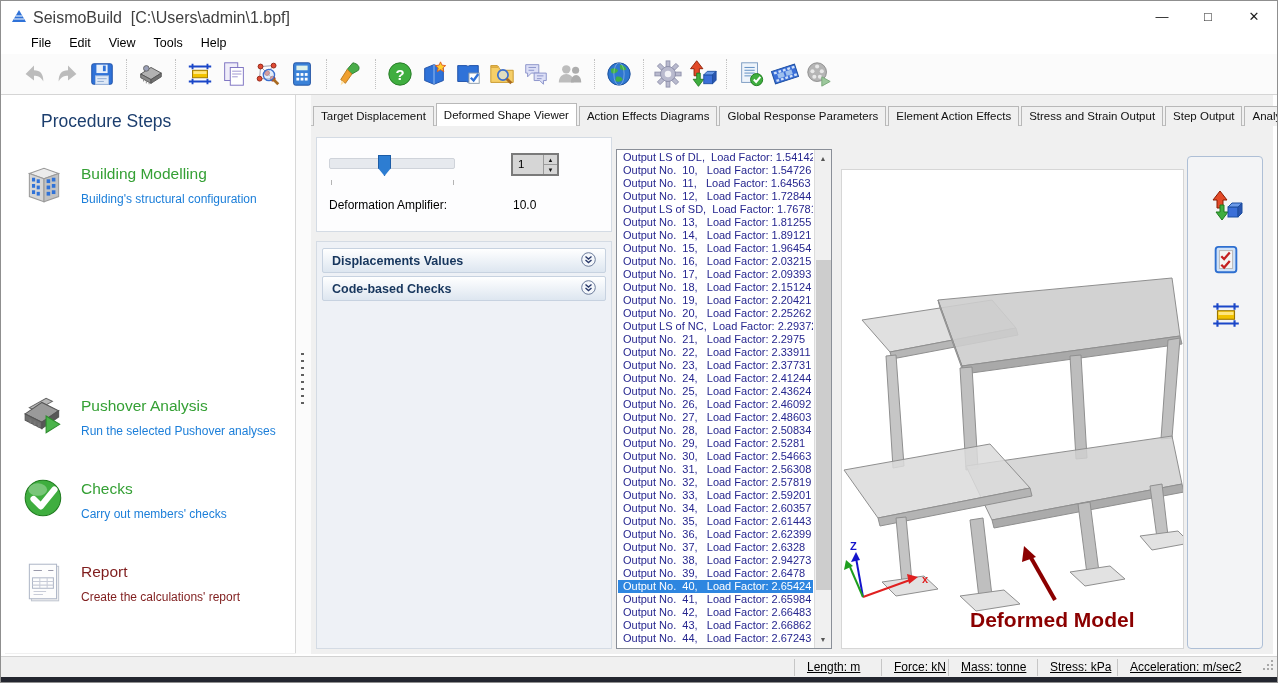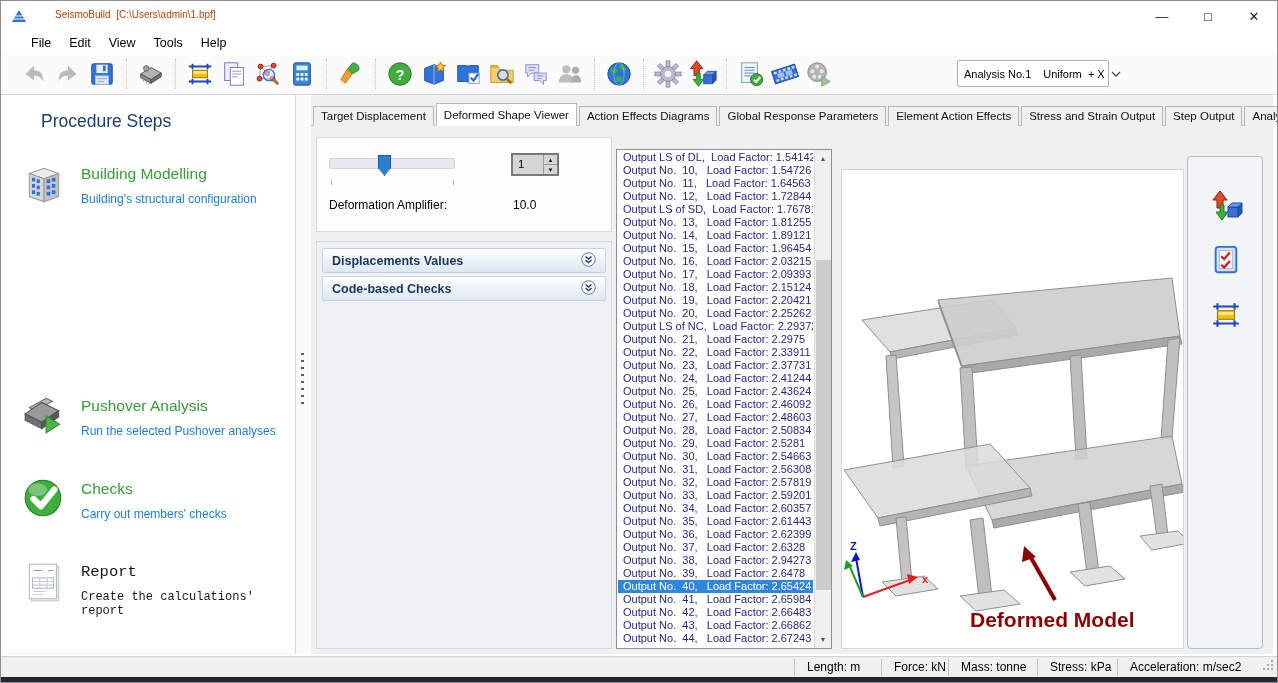--- a/index.html
+++ b/index.html
@@ -4,21 +4,21 @@
 <style>
   * { margin:0; padding:0; box-sizing:border-box; }
   html,body { background:#4a4a4a; }
   body { font-family:"Liberation Sans", sans-serif; }
   .window { position:relative; width:1278px; height:683px; background:#ffffff;
             border:1px solid #8f8f8f; overflow:hidden; }
 
   
   .titlebar { position:absolute; left:0; top:0; right:0; height:30px; background:#fff; }
   .app-icon { position:absolute; left:10px; top:7px; }
-  .title-text { position:absolute; left:32px; top:8px; font-size:10px; color:#c2410c; white-space:pre;margin-left:22px; }
+  .title-text { position:absolute; left:32px; top:8px; font-size:16px; color:#404040; white-space:pre; }
   .win-controls { position:absolute; right:0; top:0; height:30px; display:flex; }
   .win-btn { width:46px; height:30px; display:flex; align-items:center; justify-content:center;
              font-size:13px; color:#1a1a1a; }
 
   
   .menubar { position:absolute; left:0; top:30px; right:0; height:23px; background:#fff;
              display:flex; align-items:center; padding-left:21px; }
   .menu-item { font-size:12.5px; color:#000; padding:2px 9px; }
 
   
@@ -40,21 +40,21 @@
                  background:repeating-linear-gradient(#5f5f5f 0 2px, transparent 2px 7px); }
 
   
   .sidebar { position:absolute; left:4px; top:94px; width:291px; height:558px; background:#fff;
              border-right:1px solid #d8d8d8; }
   .sb-heading { position:absolute; left:36px; top:16px; font-size:17.5px; color:#1c3e6e; }
   .step { position:absolute; left:16px; width:264px; height:58px; cursor:pointer; }
   .step-icon { position:absolute; left:0; top:2px; }
   .step-title { position:absolute; left:60px; top:6px; font-size:15.5px; color:#35a035; }
   .step-sub { position:absolute; left:60px; top:33px; font-size:12px; color:#1b7ed9; }
-  .step.disabled .step-title, .step.disabled .step-sub { color:#0f172a;font-family:Liberation Mono, monospace; }
+  .step.disabled .step-title, .step.disabled .step-sub { color:#7f1d1d; }
 
   
   .tabbar { position:absolute; left:312px; top:102px; height:23px; display:flex; align-items:flex-end; z-index:3; }
   .tab { height:20px; line-height:19px; padding:0 7px; font-size:11.5px; color:#111; background:#f0f0f0;
          border:1px solid #b8b8b8; border-bottom:none; margin-right:2px; white-space:nowrap; }
   .tab.active { height:23px; line-height:22px; background:#fff; position:relative; z-index:2; }
   .tabline { position:absolute; left:310px; right:6px; top:124px; height:1px; background:#c0c0c0; z-index:1; }
 
   
   .panel1 { position:absolute; left:315px; top:136px; width:296px; height:95px; background:#fdfdfe;
@@ -101,21 +101,21 @@
                 white-space:nowrap; }
   .iconstrip { position:absolute; right:8px; top:27px; width:76px; height:493px; background:#f3f4f6;
                border:1px solid #aebfd6; border-radius:4px; }
   .strip-btn { position:absolute; left:21px; width:34px; height:34px; display:flex; align-items:center;
                justify-content:center; }
 
   
   .statusbar { position:absolute; left:0; right:0; top:655px; height:21px; background:#f0f0f0;
                border-top:1px solid #d2d2d2; font-size:12px; color:#000; }
   .ssep { position:absolute; top:2px; height:17px; width:1px; background:#c6c6c6; }
-  .sseg { position:absolute; top:3px; white-space:nowrap; }
+  .sseg { position:absolute; top:3px; white-space:nowrap;text-decoration:underline; }
   .grip { position:absolute; right:3px; bottom:3px; }
 
   .bottomstrip { position:absolute; left:0; right:0; top:676px; height:6px; background:#23262f; }
 </style>
 </head>
 <body>
 
 <div class="window">
 
   <div class="titlebar">
@@ -341,28 +341,20 @@
             <circle cx="13" cy="7" r="2.2"></circle>
             <circle cx="8" cy="12" r="2.2"></circle>
             <circle cx="18" cy="12" r="2.2"></circle>
             <circle cx="10" cy="18" r="2.2"></circle>
             <circle cx="16" cy="18" r="2.2"></circle>
           </g>
           <polygon points="18,18 18,28 27,23" fill="#9cc89c" stroke="#7aa87a"></polygon>
         </svg>
       </div>
 
-    <div class="analysis-combo">
-      <span class="combo-label">Analysis No.1</span>
-      <span class="combo-div"></span>
-      <span class="combo-value">Uniform  + X</span>
-      <span class="combo-chev"><svg width="10" height="6" viewBox="0 0 10 6">
-            <polyline points="1,1 5,5 9,1" fill="none" stroke="#555" stroke-width="1.4"></polyline>
-          </svg></span>
-    </div>
   </div>
 
   <div class="content-bg"></div>
   <div class="split-zone"></div>
   <div class="vsplit-dots"></div>
 
   <div class="sidebar">
     <div class="sb-heading">Procedure Steps</div>
 
     <div class="step" style="top:64px">

